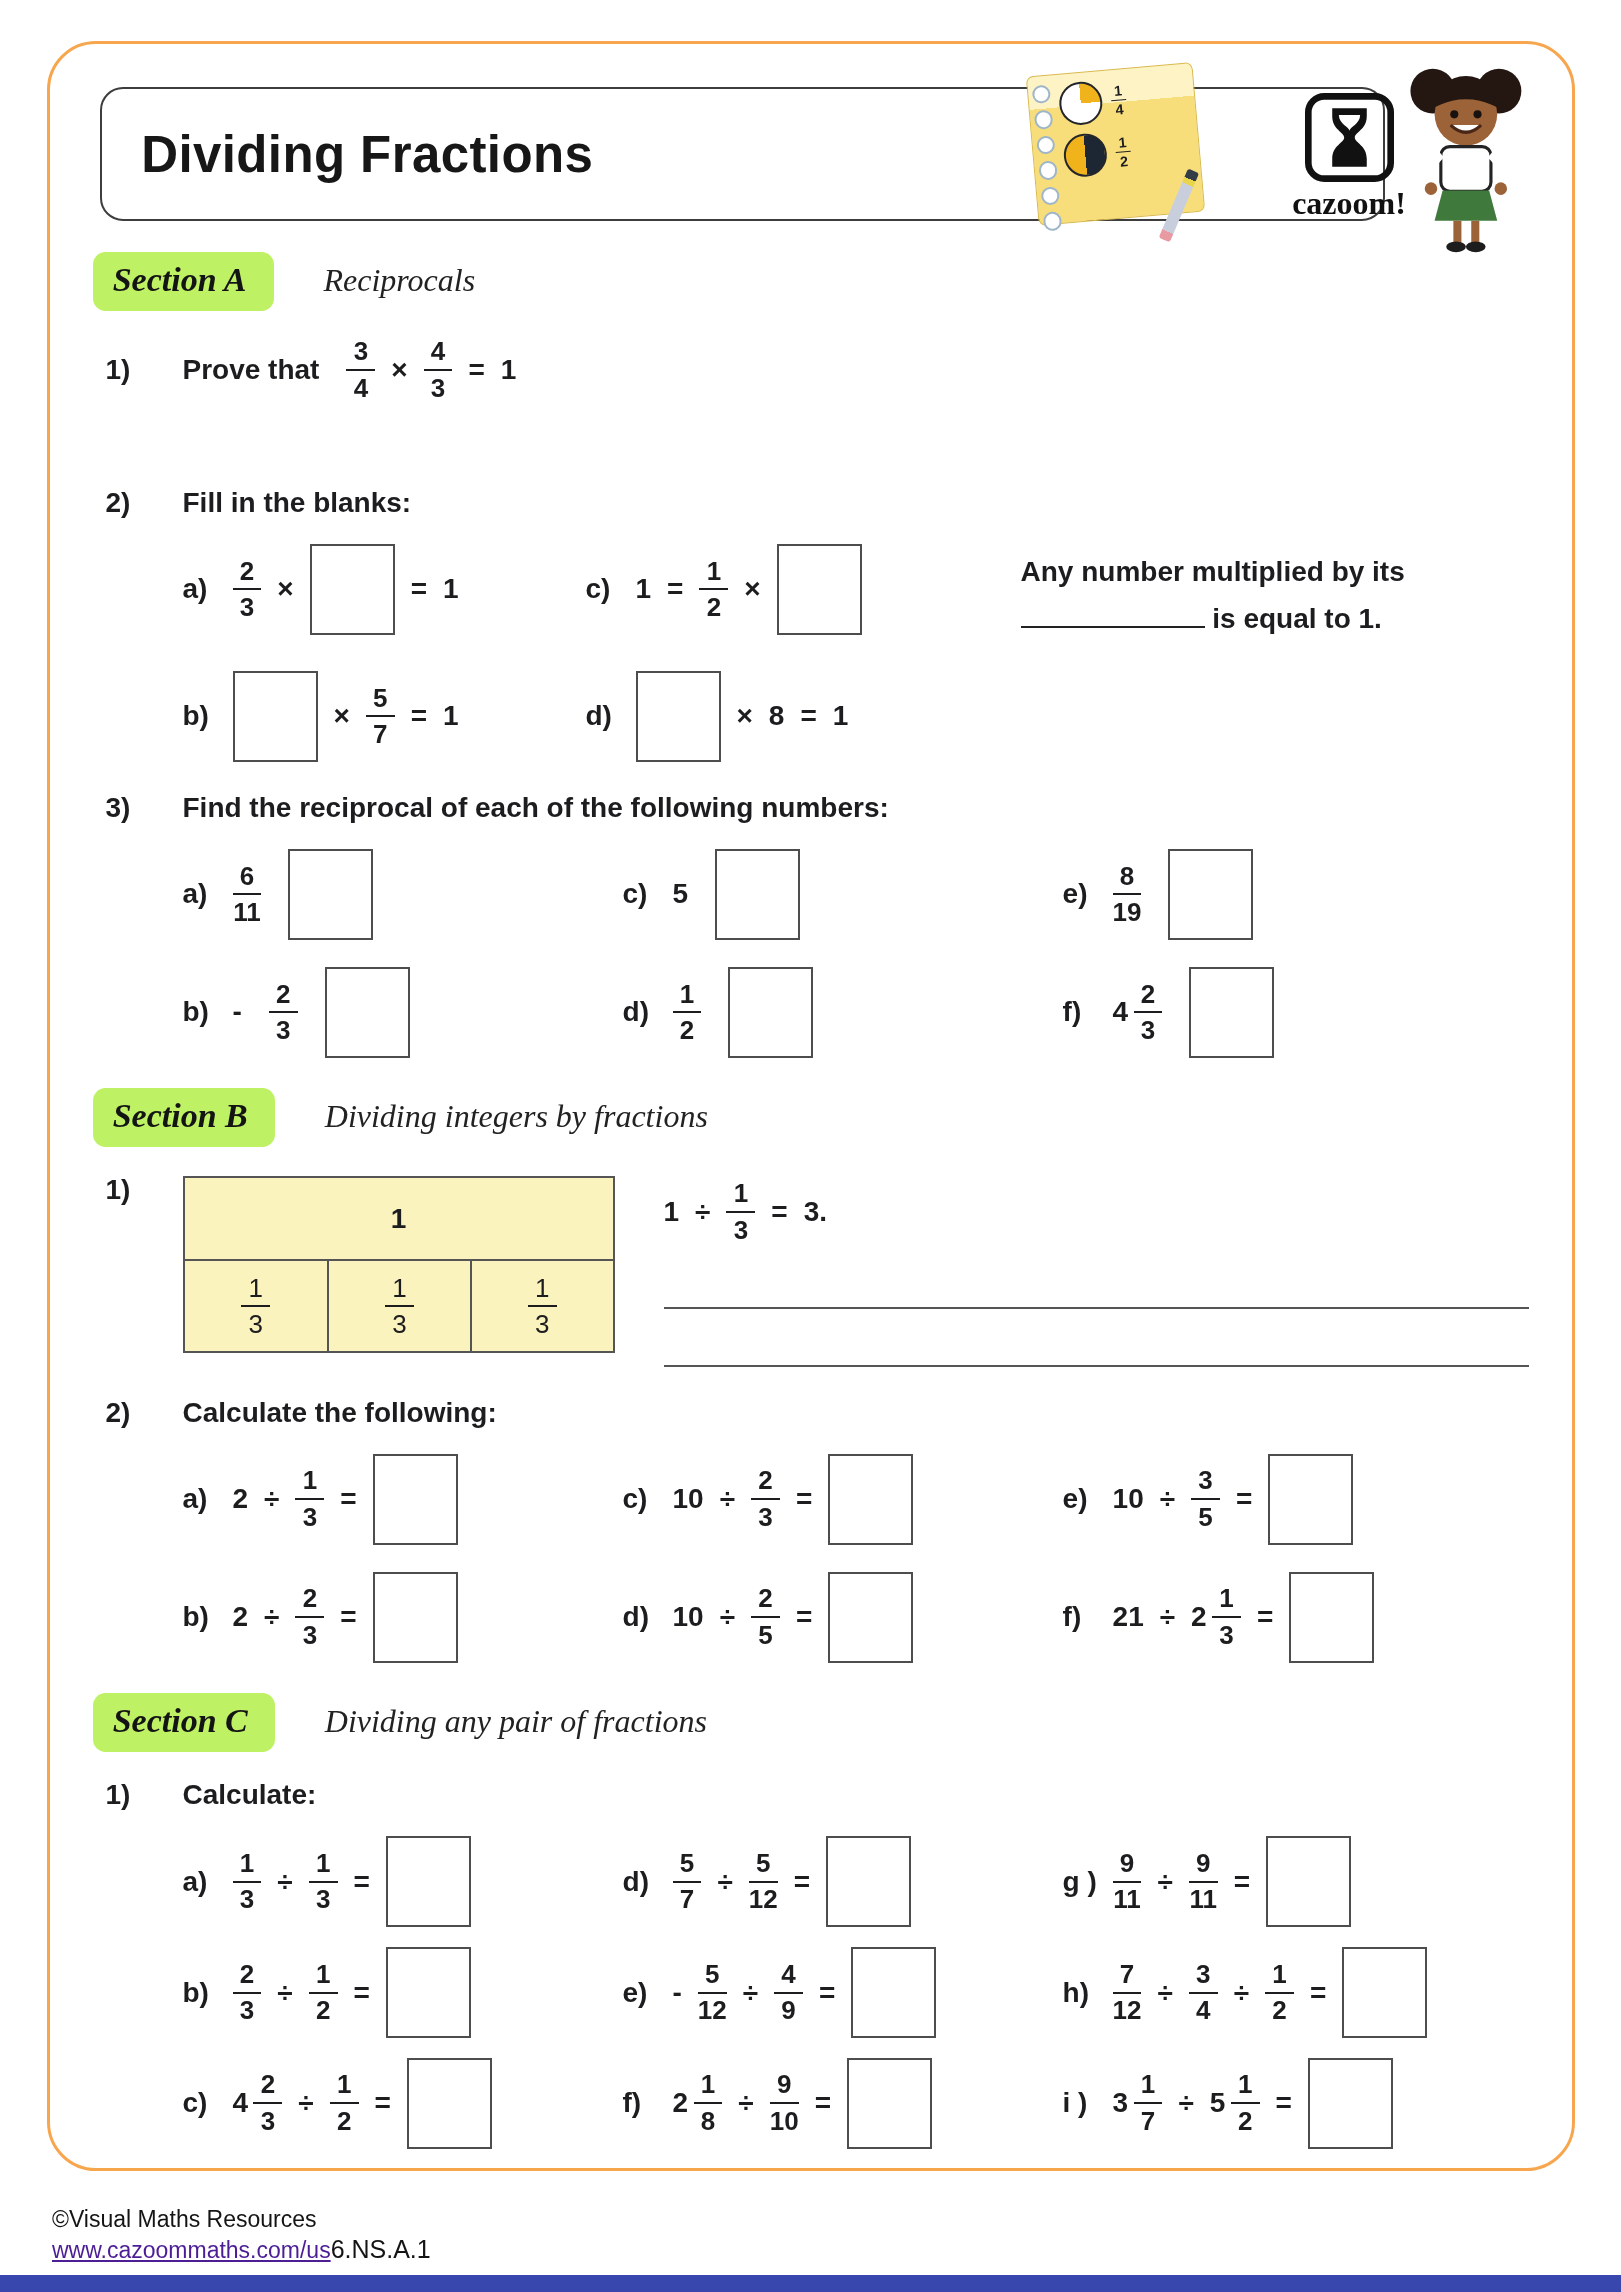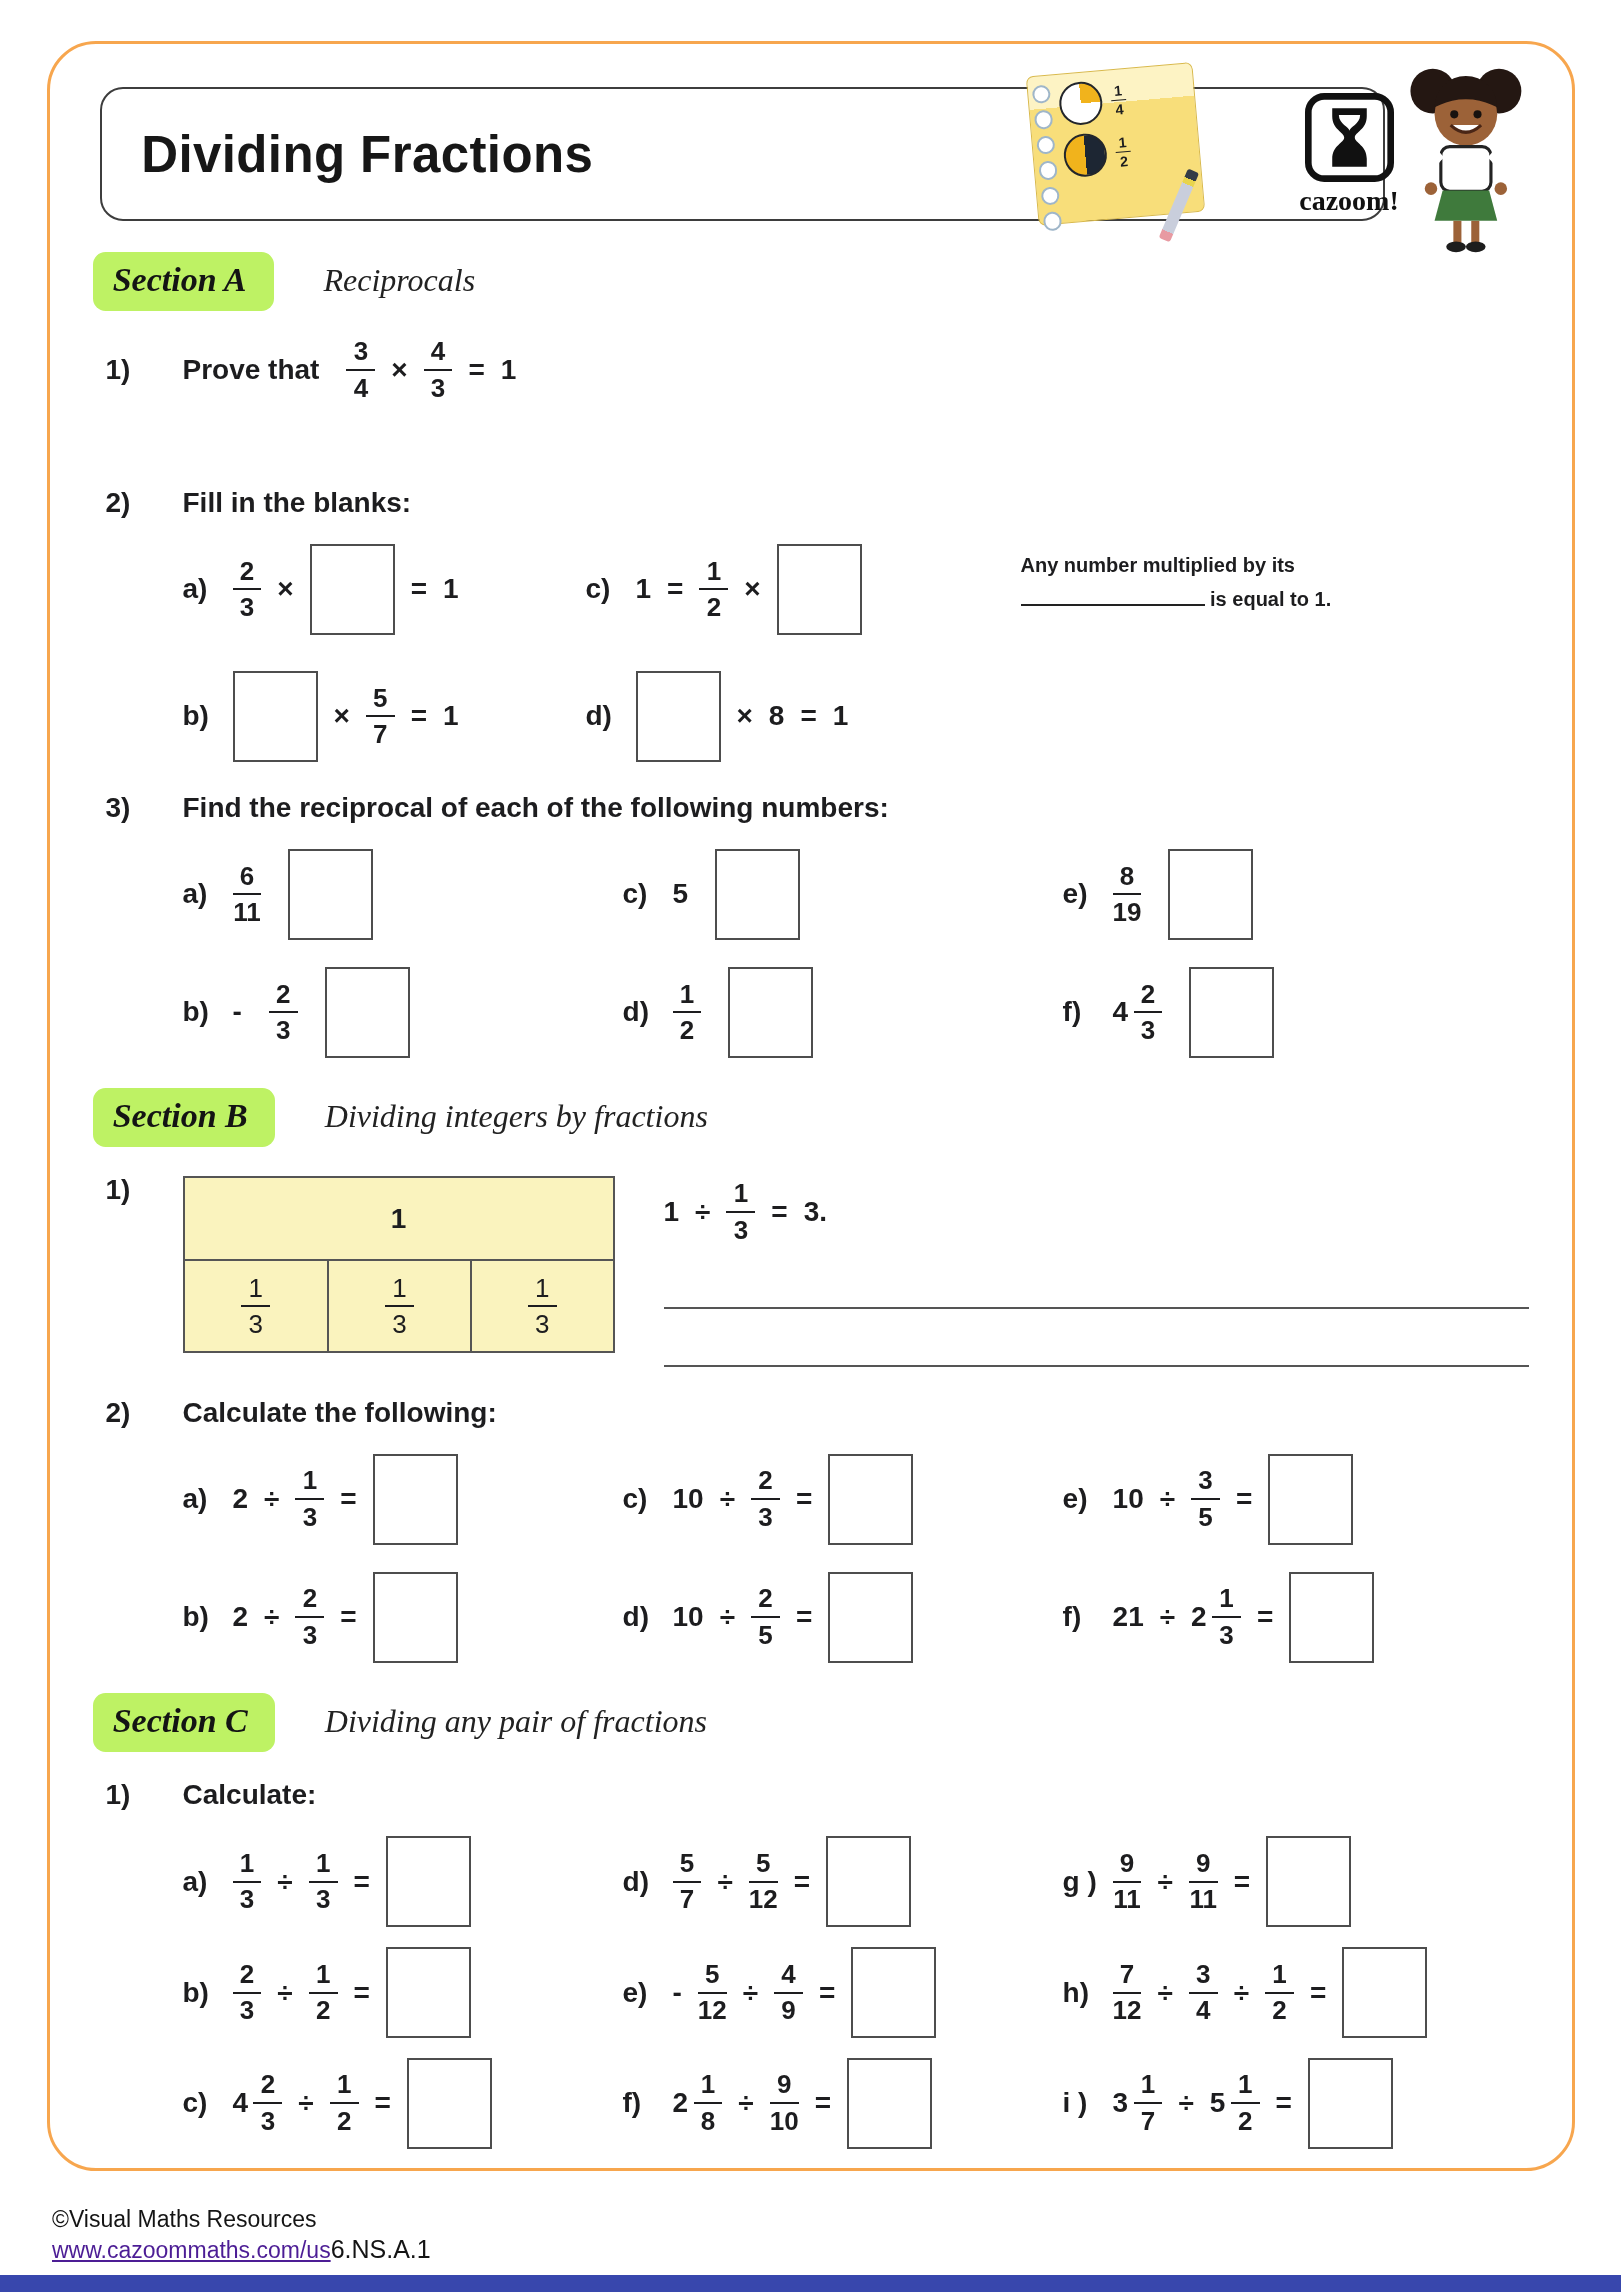--- a/index.html
+++ b/index.html
@@ -35,21 +35,21 @@
   .mini-frac{display:inline-flex;flex-direction:column;align-items:center;font-size:14.3px;font-weight:bold;line-height:1;}
   .mini-frac .mf-n{border-bottom:1.8px solid #222;padding:0 3.6px 1.8px;}
   .mini-frac .mf-d{padding-top:1.8px;}
   .pencil{
     position:absolute;right:-12.5px;bottom:1.8px;width:75px;height:11.6px;border-radius:2.7px;
     background:linear-gradient(90deg,#343c47 0 12%,#e8d44d 12% 20%,#c9cedc 20% 88%,#e89aa2 88% 100%);
     transform:rotate(118deg);
   }
   .logo{position:absolute;left:1189px;top:12.5px;width:134px;text-align:center;}
   .logo-box{width:93px;height:93px;margin:0 auto;}
-  .logo-text{font-family:"Liberation Serif",serif;font-weight:bold;font-size:28px;color:#111;margin-top:1.8px;}
+  .logo-text{font-family:"Liberation Serif",serif;font-weight:bold;font-size:32px;color:#111;margin-top:1.8px;}
   .girl{position:absolute;right:-3.6px;top:-14.3px;}
   
   .section-head{display:flex;align-items:baseline;gap:50px;margin:18px 0 27px;}
   .section-badge{
     background:#bef264;border-radius:12.5px;padding:9px 27px 12.5px 19.7px;
     font-family:"Liberation Serif",serif;font-style:italic;font-weight:bold;font-size:34px;color:#141414;
   }
   .section-sub{font-family:"Liberation Serif",serif;font-style:italic;font-size:32px;color:#222;}
   .question{margin:0 0 30px 12.5px;}
   .q-head{display:flex;align-items:flex-start;font-size:28px;font-weight:bold;margin-bottom:25px;}
@@ -64,21 +64,21 @@
   .frac{display:inline-flex;flex-direction:column;align-items:center;font-size:26px;line-height:1.05;vertical-align:middle;}
   .frac .num{border-bottom:2.7px solid #1d1d1f;padding:0 7.2px 3.6px;}
   .frac .den{padding-top:3.6px;}
   .mixed{display:inline-flex;align-items:center;gap:5.4px;}
   .abox{width:85px;height:91px;border:2.7px solid #4d4d4d;box-sizing:border-box;display:inline-block;background:#fff;}
   
   .grid2{display:grid;grid-template-columns:1fr 1fr;row-gap:36px;width:806px;}
   .grid3{display:grid;grid-template-columns:1fr 1fr 1.06fr;row-gap:27px;}
   .gridC{row-gap:19.7px;}
   .q2-wrap{display:flex;align-items:flex-start;}
-  .q2-note{width:412px;font-size:20px;font-weight:bold;line-height:1.65;margin-left:32px;padding-top:5.4px;}
+  .q2-note{width:412px;font-size:28px;font-weight:bold;line-height:1.65;margin-left:32px;padding-top:5.4px;}
   .blank-line{display:inline-block;width:184px;border-bottom:2.7px solid #222;height:21.5px;vertical-align:baseline;}
   
   .qa1{margin-bottom:85px;}
   .qa1 .q-head{margin-bottom:0;align-items:center;}
   .qa1 .prompt{margin-right:27px;}
   
   .b1-wrap{display:flex;align-items:flex-start;gap:49px;margin-bottom:7.2px;}
   .diagram{width:432px;border:2.7px solid #555;box-sizing:border-box;background:#FAF3BE;flex:0 0 432px;}
   .diagram-top{height:81px;border-bottom:2.7px solid #555;display:flex;align-items:center;justify-content:center;font-size:28px;font-weight:bold;}
   .diagram-cells{display:grid;grid-template-columns:1fr 1fr 1fr;}

